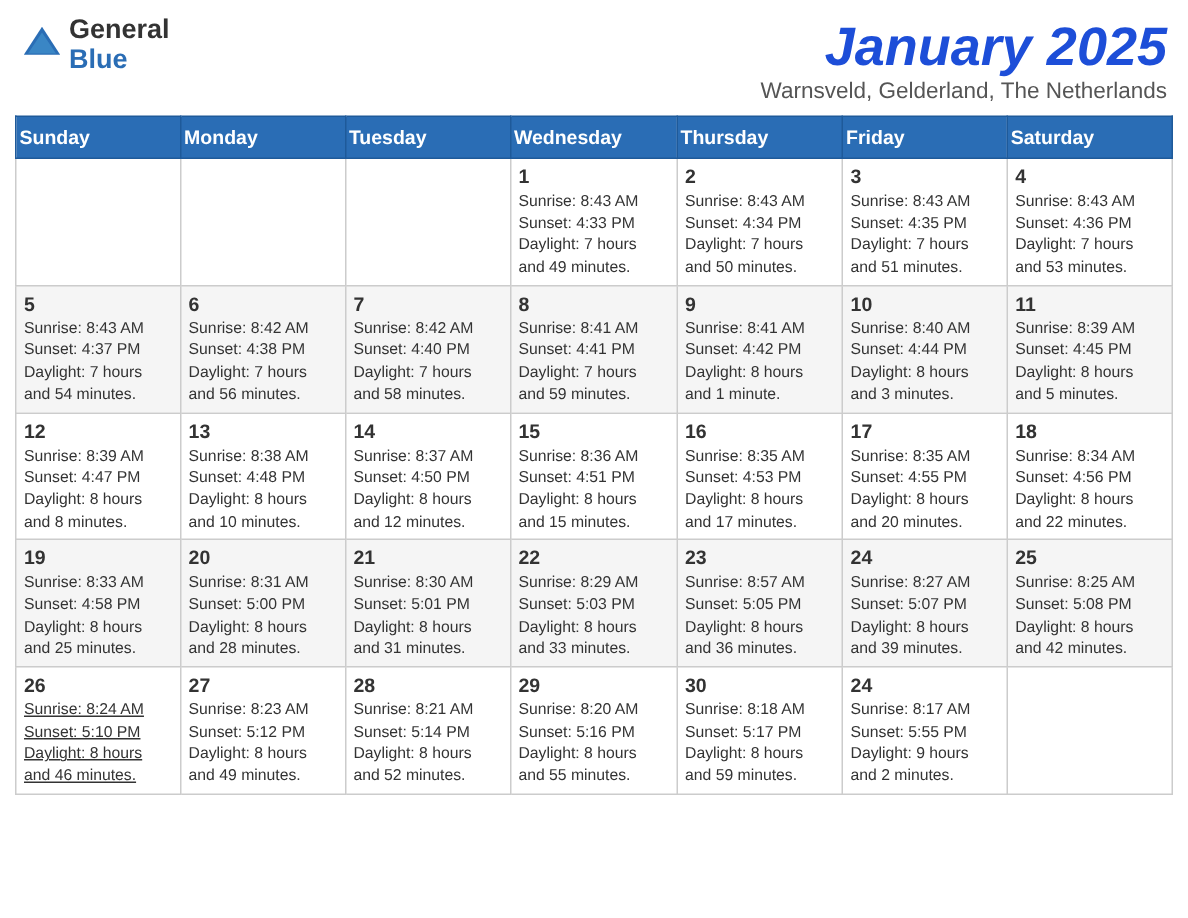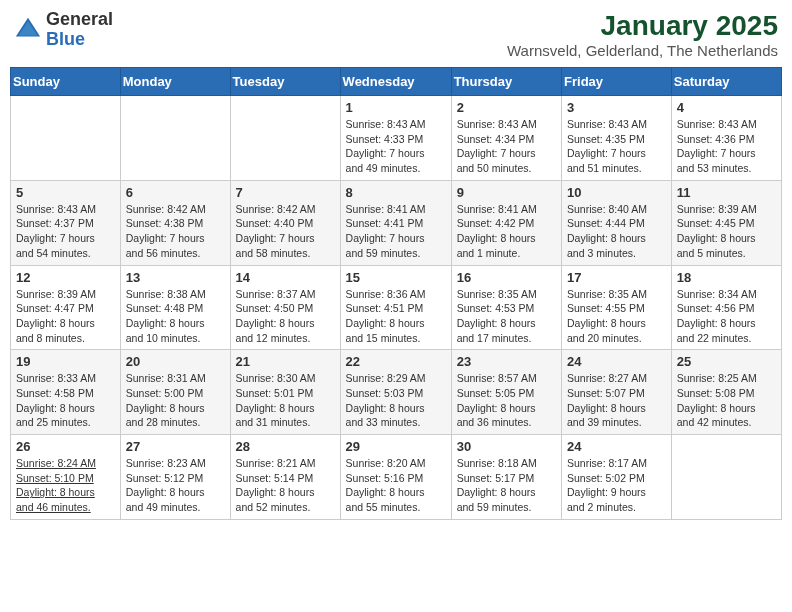--- a/index.html
+++ b/index.html
@@ -38,23 +38,24 @@
       color: #2a6db5;
     }
     .logo-icon {
       width: 28px;
       height: 28px;
     }
     .title-block {
       text-align: right;
     }
     .month-year {
-      font-size: 28px;
+      font-size: 36px;
       font-weight: bold;
-      color: #14532d;
+      color: #1d4ed8;
+      font-style: italic;
     }
     .location {
       font-size: 15px;
       color: #555;
     }
     .calendar {
       width: 100%;
       border-collapse: collapse;
       border: 1px solid #ccc;
     }
@@ -344,20 +345,20 @@
         <td>
           <span class="day-number">30</span>
           <div class="day-info" style="white-space: pre-line;">Sunrise: 8:18 AM
 Sunset: 5:17 PM
 Daylight: 8 hours
 and 59 minutes.</div>
         </td>
         <td>
           <span class="day-number">24</span>
           <div class="day-info" style="white-space: pre-line;">Sunrise: 8:17 AM
-Sunset: 5:02 PM
+Sunset: 5:55 PM
 Daylight: 9 hours
 and 2 minutes.</div>
         </td>
         <td class="empty-cell"></td>
       </tr>
     </tbody>
 </table>
 
 </body></html>

